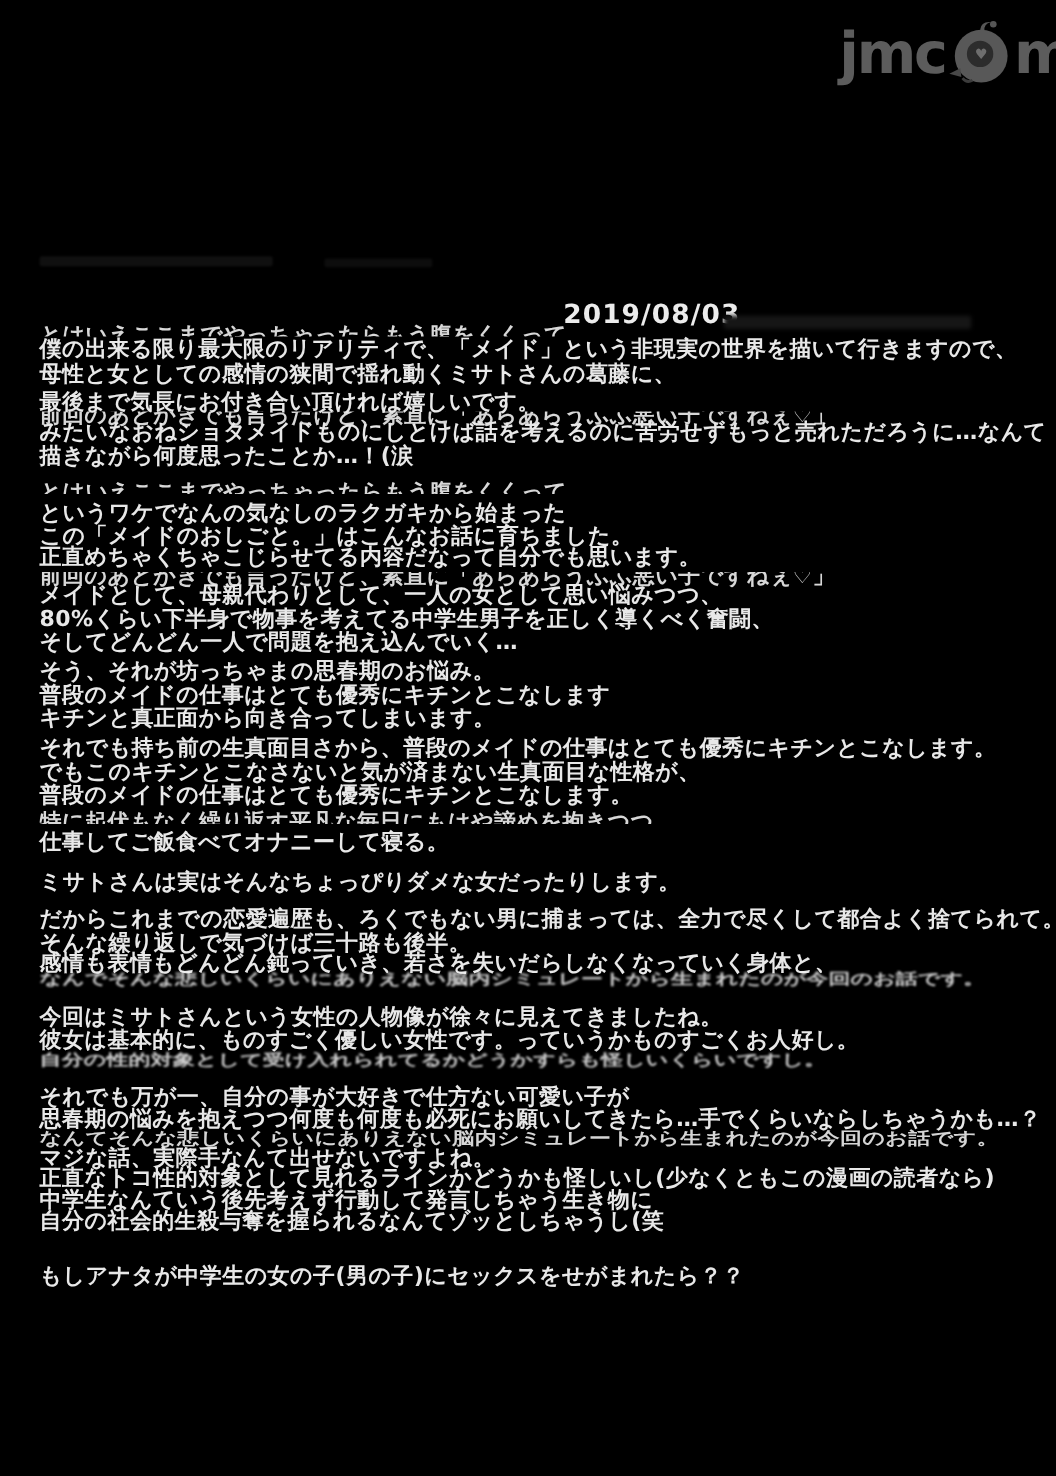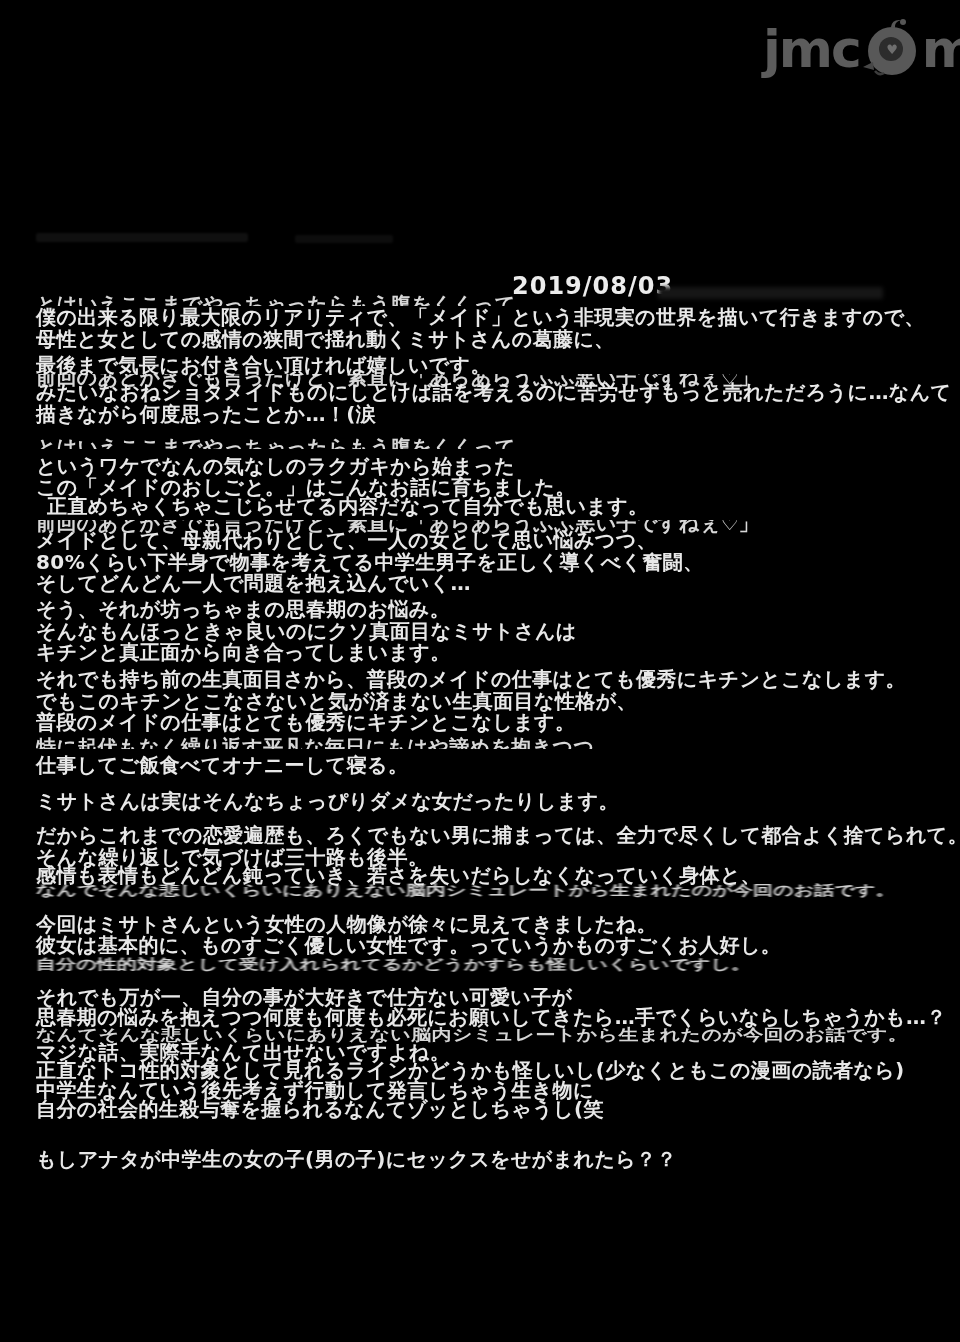--- a/index.html
+++ b/index.html
@@ -93,27 +93,27 @@
       <div class="line ghost cut-top" style="top: 293px;">とはいえここまでやっちゃったらもう腹をくくって</div>
       <div class="line" style="top: 306px;">僕の出来る限り最大限のリアリティで、「メイド」という非現実の世界を描いて行きますので、</div>
       <div class="line" style="top: 328px;">母性と女としての感情の狭間で揺れ動くミサトさんの葛藤に、</div>
       <div class="line" style="top: 354px; text-align: center;">最後まで気長にお付き合い頂ければ嬉しいです。</div>
       <div class="line ghost cut-bottom" style="top: 366px;">前回のあとがきでも言ったけど、素直に「あらあらうふふ悪い子ですねぇ♡」</div>
       <div class="line" style="top: 381px;">みたいなおねショタメイドものにしとけば話を考えるのに苦労せずもっと売れただろうに…なんて</div>
       <div class="line" style="top: 403px;">描きながら何度思ったことか…！(涙</div>
       <div class="line ghost cut-top" style="top: 436px;">とはいえここまでやっちゃったらもう腹をくくって</div>
       <div class="line" style="top: 455px;">というワケでなんの気なしのラクガキから始まった</div>
       <div class="line" style="top: 476px;">この「メイドのおしごと。」はこんなお話に育ちました。</div>
-      <div class="line" style="top: 495px; margin-left: 11px;">正直めちゃくちゃこじらせてる内容だなって自分でも思います。</div>
+      <div class="line" style="top: 495px;">正直めちゃくちゃこじらせてる内容だなって自分でも思います。</div>
       <div class="line ghost cut-bottom" style="top: 512px;">前回のあとがきでも言ったけど、素直に「あらあらうふふ悪い子ですねぇ♡」</div>
       <div class="line" style="top: 529px;">メイドとして、母親代わりとして、一人の女として思い悩みつつ、</div>
       <div class="line" style="top: 551px;">80%くらい下半身で物事を考えてる中学生男子を正しく導くべく奮闘、</div>
       <div class="line" style="top: 572px;">そしてどんどん一人で問題を抱え込んでいく…</div>
       <div class="line" style="top: 598px;">そう、それが坊っちゃまの思春期のお悩み。</div>
-      <div class="line" style="top: 620px;">そんなもんほっときゃ良いのにクソ真面目なミサトさんは</div>
+      <div class="line" style="top: 620px;">普段のメイドの仕事はとても優秀にキチンとこなします</div>
       <div class="line" style="top: 641px;">キチンと真正面から向き合ってしまいます。</div>
       <div class="line" style="top: 668px;">それでも持ち前の生真面目さから、普段のメイドの仕事はとても優秀にキチンとこなします。</div>
       <div class="line" style="top: 690px;">でもこのキチンとこなさないと気が済まない生真面目な性格が、</div>
       <div class="line" style="top: 711px;">普段のメイドの仕事はとても優秀にキチンとこなします。</div>
       <div class="line ghost cut-top" style="top: 736px;">特に起伏もなく繰り返す平凡な毎日にもはや諦めを抱きつつ</div>
       <div class="line" style="top: 754px;">仕事してご飯食べてオナニーして寝る。</div>
       <div class="line" style="top: 790px;">ミサトさんは実はそんなちょっぴりダメな女だったりします。</div>
       <div class="line" style="top: 824px;">だからこれまでの恋愛遍歴も、ろくでもない男に捕まっては、全力で尽くして都合よく捨てられて。</div>
       <div class="line" style="top: 846px;">そんな繰り返しで気づけば三十路も後半。</div>
       <div class="line" style="top: 864px;">感情も表情もどんどん鈍っていき、若さを失いだらしなくなっていく身体と、</div>

